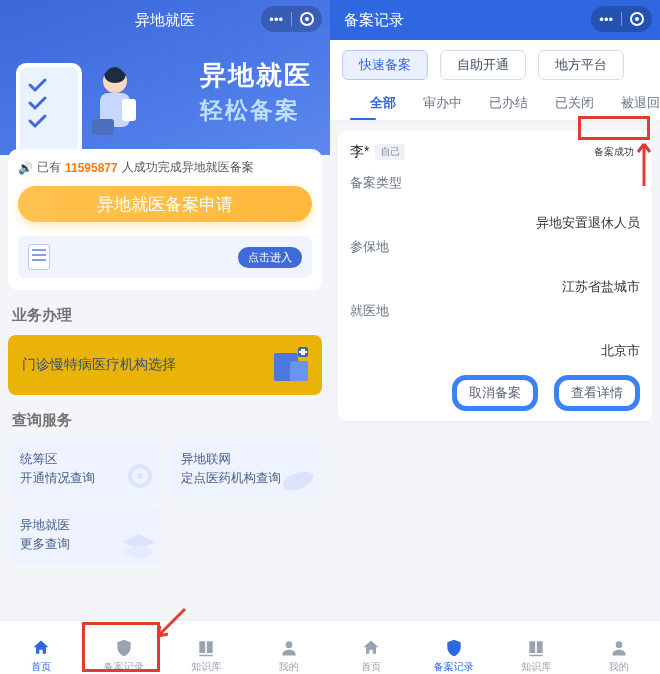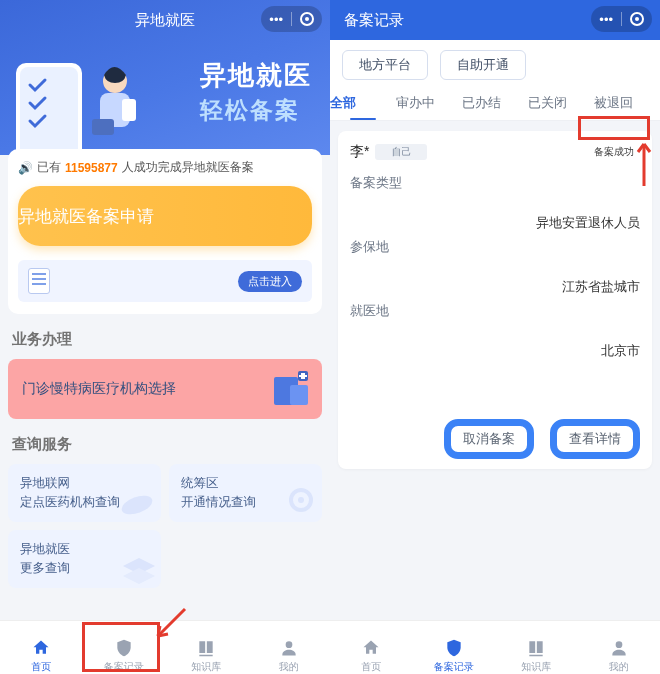--- a/index.html
+++ b/index.html
@@ -21,28 +21,28 @@
   .hero-body { position:relative; height:115px; overflow:hidden; }
   .hero-text { position:absolute; right:18px; top:18px; text-align:left; color:#fff; }
   .hero-text .l1 { font-size:26px; font-weight:700; letter-spacing:2px; }
   .hero-text .l2 { font-size:23px; font-weight:700; letter-spacing:2px; color:#bedffe; margin-top:2px; }
   .hero-illus { position:absolute; left:10px; bottom:-4px; }
 
   .white-card { background:#fff; margin:0 8px; border-radius:10px; padding:10px 10px 12px; position:relative; top:0; }
   .success-row { font-size:12px; color:#555; display:flex; align-items:center; gap:4px; }
   .success-row .num { color:#ff7a00; font-weight:600; }
   .speaker { color:#ffb84d; font-size:12px; }
-  .apply-btn { margin-top:10px; height:60px; background:linear-gradient(90deg,#ffc24d,#ffb93b); border-radius:22px; display:flex; align-items:center; color:#fff; font-size:17px; font-weight:500; box-shadow:0 4px 10px rgba(255,185,59,0.35); }
+  .apply-btn { margin-top:10px; height:36px; background:linear-gradient(90deg,#ffc24d,#ffb93b); border-radius:22px; display:flex; align-items:center; justify-content:center; color:#fff; font-size:17px; font-weight:500; box-shadow:0 4px 10px rgba(255,185,59,0.35); }
   .guide-row { margin-top:14px; height:42px; background:#f0f4ff; border-radius:6px; display:flex; align-items:center; padding:0 10px; gap:8px; font-size:13px; color:#4f5b72; }
   .guide-icon { width:22px; height:26px; background:#fff; border:1px solid #b9c9f0; border-radius:3px; position:relative; }
   .guide-icon::after { content:""; position:absolute; top:4px; left:3px; right:3px; height:2px; background:#7fa0e9; box-shadow:0 5px 0 #7fa0e9, 0 10px 0 #7fa0e9; }
   .enter-chip { margin-left:auto; background:#3f6bd9; color:#fff; font-size:11px; padding:3px 10px; border-radius:11px; }
 
   .section-title { font-size:15px; font-weight:600; color:#737373; margin:16px 0 10px 12px; }
-  .biz-card { margin:0 8px; background:#fca5a5; border-radius:8px; height:60px; display:flex; align-items:center; padding:0 14px; font-size:14px; color:#34507f; position:relative; overflow:hidden; }
+  .biz-card { margin:0 8px; background:#eab308; border-radius:8px; height:60px; display:flex; align-items:center; padding:0 14px; font-size:14px; color:#34507f; position:relative; overflow:hidden; }
   .biz-icon { position:absolute; right:12px; top:8px; width:40px; height:40px; }
 
   .grid2 { display:grid; grid-template-columns:1fr 1fr; gap:8px; margin:0 8px; }
   .qcard { background:#eef3ff; border-radius:8px; padding:10px 12px; height:58px; display:flex; flex-direction:column; justify-content:center; font-size:12.5px; color:#47608c; position:relative; overflow:hidden; }
   .qcard .row1 { margin-bottom:2px; }
   .qcard-bg { position:absolute; right:4px; bottom:2px; opacity:.35; }
 
   
   .tabbar { margin-top:auto; height:54px; background:#fff; border-top:1px solid #eee; display:flex; }
   .tab { flex:1; display:flex; flex-direction:column; align-items:center; justify-content:flex-end; gap:2px; font-size:10px; color:#9aa3b2; }
@@ -51,32 +51,32 @@
 
   .red-box { position:absolute; border:3px solid #e33b2e; pointer-events:none; }
   .red-arrow { position:absolute; pointer-events:none; }
 
   
   .navbar2 { background:#2e67df; }
   .pillrow { background:#fff; padding:10px 12px 4px; display:flex; gap:12px; }
   .pill { flex:0 0 auto; height:30px; padding:0 16px; border:1px solid #d6deee; border-radius:6px; display:flex; align-items:center; font-size:13px; color:#425067; background:#fff; }
   .pill.active { background:#e9f0ff; border-color:#b7caf3; color:#2e67df; font-weight:500; }
   .tabs2 { background:#fff; display:flex; border-bottom:1px solid #eef0f4; font-size:13px; }
-  .tab2 { flex:1; text-align:left; padding:10px 0 8px; color:#6b7585; position:relative; }
+  .tab2 { flex:1; text-align:right; padding:10px 0 8px; color:#6b7585; position:relative; }
   .tab2.active { color:#2e67df; font-weight:600; }
   .tab2.active::after { content:""; position:absolute; left:30%; right:30%; bottom:0; height:2px; background:#2e67df; border-radius:2px; }
 
   .record { margin:10px 8px 0; background:#fff; border-radius:8px; padding:12px 12px 10px; font-size:13px; box-shadow:0 1px 3px rgba(0,0,0,0.04); }
   .rec-head { display:flex; align-items:center; gap:6px; margin-bottom:10px; }
-  .self-chip { font-size:10px; color:#7b889c; background:#eef1f6; border-radius:3px; padding:1px 16px; }
+  .self-chip { font-size:10px; color:#7b889c; background:#eef1f6; border-radius:3px; padding:1px 5px; }
   .status-badge { margin-left:auto; color:#404040; font-size:10px; padding:2px 6px; }
   .kvrow { display:flex; justify-content:space-between; color:#6b7585; font-size:13px; padding:3px 0; }
   .kvrow .v { color:#333;margin-top:40px; }
   .rec-actions { display:flex; justify-content:flex-end; gap:16px; margin-top:12px; }
-  .linkbtn { font-size:13px; color:#5b6573; border:7px solid #3b82f6; border-radius:14px; padding:4px 12px;margin-top:44px; }
+  .linkbtn { font-size:13px; color:#5b6573; border:5px solid #3b82f6; border-radius:14px; padding:4px 12px; }
 
   .phone-right-body { flex:1; background:#f3f5f9; }
 </style>
 </head>
 <body>
 
 <div class="wrap">
 
   <div class="phone">
     <div class="hero">
@@ -134,32 +134,32 @@
         <rect x="20" y="18" width="18" height="20" rx="2" fill="#6b93f2"></rect>
         <rect x="28" y="4" width="10" height="10" rx="2" fill="#3f63c0"></rect>
         <rect x="31" y="6" width="4" height="6" fill="#fff"></rect>
         <rect x="29" y="8" width="8" height="2" fill="#fff"></rect>
       </svg>
     </div>
 
     <div class="section-title">查询服务</div>
     <div class="grid2">
       <div class="qcard">
-        <span class="row1">异地联网</span>
-        <span>定点医药机构查询</span>
-        <svg class="qcard-bg" width="40" height="30" viewBox="0 0 40 30">
-            <ellipse cx="20" cy="15" rx="16" ry="8" fill="#b7c9f5" transform="rotate(-20 20 15)"></ellipse>
-          </svg>
-      </div>
-      <div class="qcard">
         <span class="row1">统筹区</span>
         <span>开通情况查询</span>
         <svg class="qcard-bg" width="34" height="34" viewBox="0 0 34 34">
             <circle cx="17" cy="14" r="10" fill="none" stroke="#b7c9f5" stroke-width="4"></circle>
             <circle cx="17" cy="14" r="3" fill="#b7c9f5"></circle>
+          </svg>
+      </div>
+      <div class="qcard">
+        <span class="row1">异地联网</span>
+        <span>定点医药机构查询</span>
+        <svg class="qcard-bg" width="40" height="30" viewBox="0 0 40 30">
+            <ellipse cx="20" cy="15" rx="16" ry="8" fill="#b7c9f5" transform="rotate(-20 20 15)"></ellipse>
           </svg>
       </div>
       <div class="qcard">
         <span class="row1">异地就医</span>
         <span>更多查询</span>
         <svg class="qcard-bg" width="36" height="30" viewBox="0 0 36 30">
             <polygon points="18,2 34,10 18,18 2,10" fill="#b7c9f5"></polygon>
             <polygon points="18,12 34,20 18,28 2,20" fill="#d0dcfa"></polygon>
           </svg>
       </div>
@@ -204,22 +204,23 @@
     <div class="navbar navbar2">
       <span class="title" style="position:absolute; left:14px;">备案记录</span>
       <div class="nav-actions">
         <span class="dots">•••</span>
         <span class="sep"></span>
         <span class="circ"></span>
       </div>
     </div>
 
     <div class="pillrow">
+      <div class="pill active">快速备案</div>
+      <div class="pill">自助开通</div>
       <div class="pill">地方平台</div>
-      <div class="pill">自助开通</div>
     </div>
 
     <div class="tabs2">
       <div class="tab2 active">全部</div>
       <div class="tab2">审办中</div>
       <div class="tab2">已办结</div>
       <div class="tab2">已关闭</div>
       <div class="tab2">被退回</div>
     </div>
 

